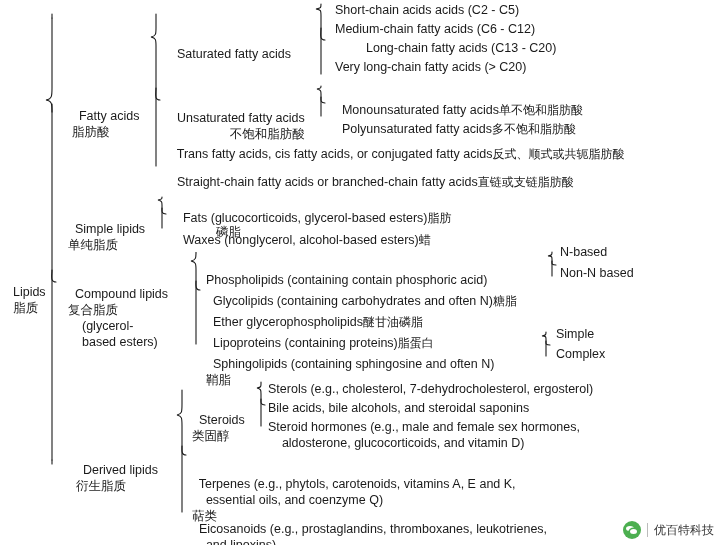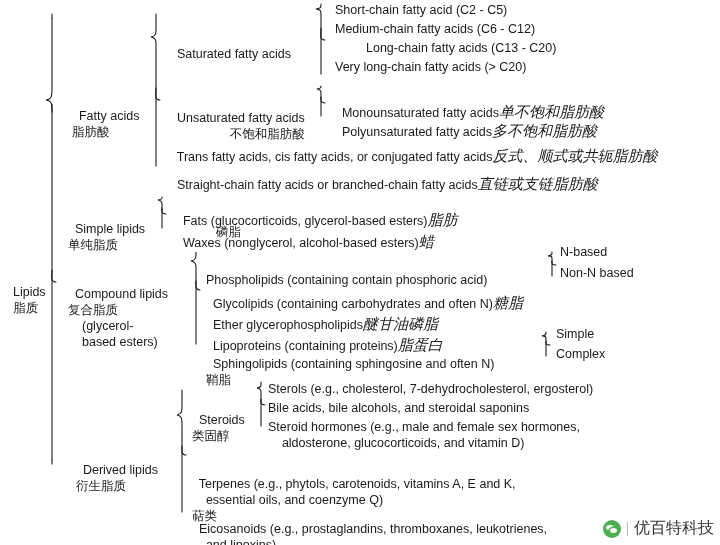--- a/index.html
+++ b/index.html
@@ -25,32 +25,31 @@
     position: absolute;
     font-size: 12.5px;
     line-height: 1.28;
     white-space: pre;
     color: #1a1a1a;
   }
   .node .cn {
     display: block;
   }
   .inline-cn {
-    font-size: 15px;
-    font-style: italic;
+    font-size: 12px;
   }
   
   #footer {
     position: absolute;
     right: 6px;
     bottom: 6px;
     display: flex;
     align-items: center;
     gap: 6px;
-    font-size: 16px;
+    font-size: 12px;
     color: #333333;
   }
   #footer .wx-icon {
     width: 18px;
     height: 18px;
     border-radius: 50%;
     background: #4caf50;
     position: relative;
     flex: none;
   }
@@ -124,21 +123,21 @@
 </div>
 
 <div class="node" style="left:72px; top:92px;">
   <span>Fatty acids</span><span class="cn">脂肪酸</span>
 </div>
 
 <div class="node" style="left:170px; top:30px;">
   <span>Saturated fatty acids</span>
 </div>
 
-<div class="node" style="left:335px; top:2px;">Short-chain fatty acid (C2 - C5)</div>
+<div class="node" style="left:335px; top:2px;">Short-chain acids acids (C2 - C5)</div>
 <div class="node" style="left:335px; top:21px;">Medium-chain fatty acids (C6 - C12)</div>
 <div class="node" style="left:335px; top:40px;margin-left:31px;">Long-chain fatty acids (C13 - C20)</div>
 <div class="node" style="left:335px; top:59px;">Very long-chain fatty acids (&gt; C20)</div>
 
 <div class="node" style="left:170px; top:94px;text-align:right;">
   <span>Unsaturated fatty acids</span><span class="cn">不饱和脂肪酸</span>
 </div>
 
 <div class="node" style="left:335px; top:86px;">
   <span>Monounsaturated fatty acids</span><span class="inline-cn">单不饱和脂肪酸</span>

